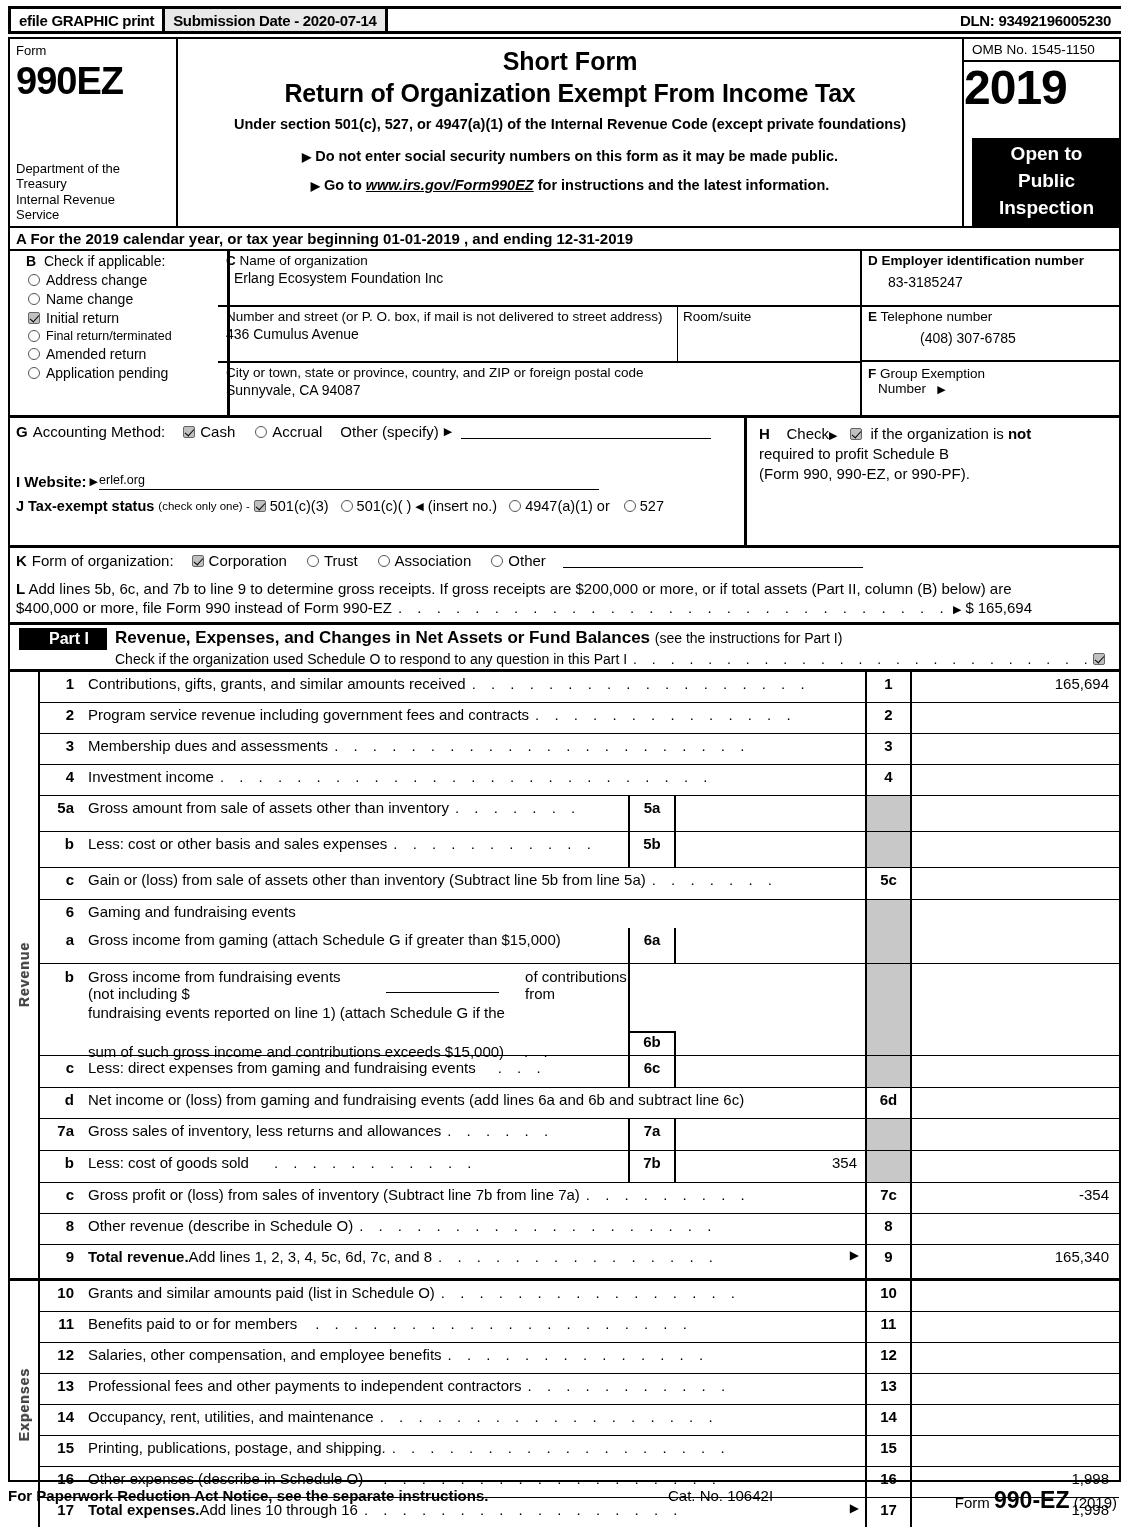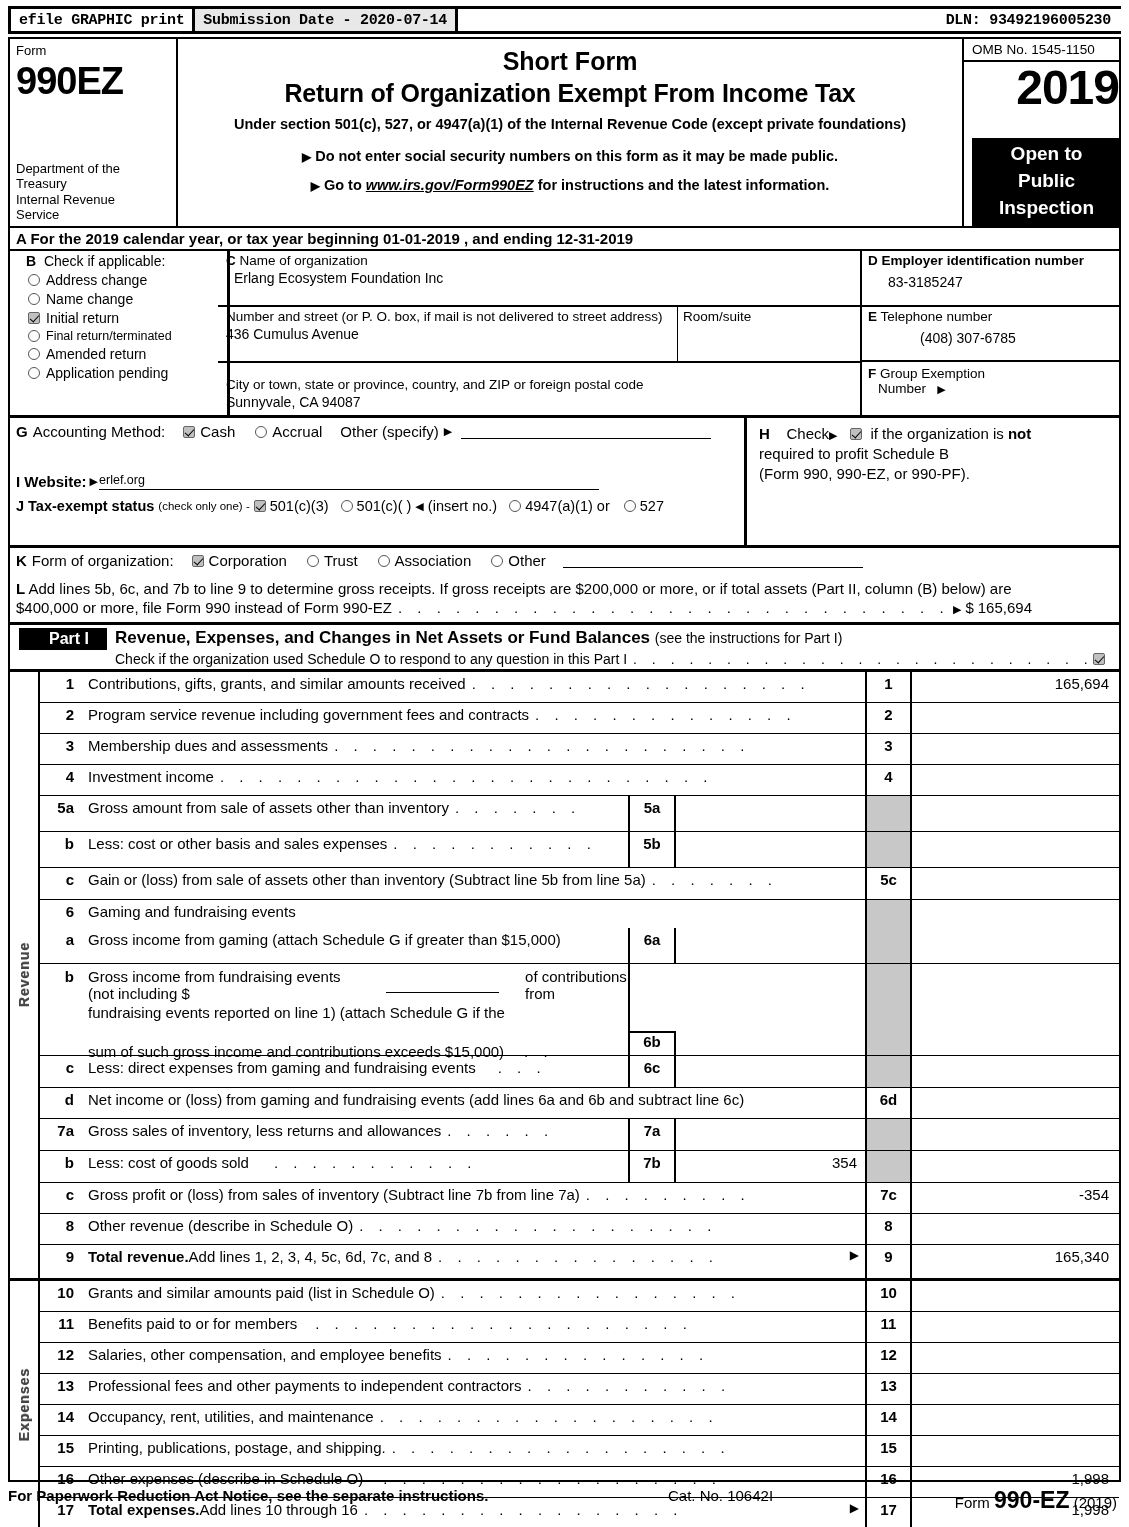--- a/index.html
+++ b/index.html
@@ -15,21 +15,21 @@
     height: 1527px;
     margin: 0 auto;
     background:#fff;
     overflow: hidden;
   }
 
   
   .efile-strip {
     position:absolute; left:8px; top:6px; width:1113px; height:28px;
     border-top:3px solid #000; border-bottom:3px solid #000;
-    display:flex; align-items:stretch;font-family:Liberation Mono, monospace;
+    display:flex; align-items:stretch;
   }
   .efile-cell {
     display:flex; align-items:center;
     font-weight:bold; font-size:15px; letter-spacing:-0.3px;
     padding:0 8px;
     border-right:3px solid #000;
   }
   .efile-cell.first { border-left:3px solid #000; }
   .efile-cell.date { background:#e8e8e8; }
   .efile-cell.dln {
@@ -57,21 +57,21 @@
   .t-short { font-size:25px; font-weight:bold; margin-top:8px; }
   .t-main  { font-size:25px; font-weight:bold; margin-top:3px; letter-spacing:-0.2px; }
   .t-sub   { font-size:14.5px; font-weight:bold; margin-top:8px; }
   .t-bullet{ font-size:14.5px; font-weight:bold; margin-top:16px; }
   .t-bullet2{ font-size:14.5px; font-weight:bold; margin-top:13px; }
   .t-bullet .tri, .t-bullet2 .tri { font-size:12px; }
   .urlb { text-decoration:underline; font-style:italic; }
 
   .hdr-right { position:absolute; left:952px; top:0; width:157px; height:187px; border-left:2px solid #000; }
   .omb { font-size:13.5px; padding:3px 0 3px 8px; border-bottom:2px solid #000; }
-  .yr  { font-size:48px; font-weight:bold; text-align:right; letter-spacing:-1px; line-height:1; padding:2px 0 6px 0; }
+  .yr  { font-size:48px; font-weight:bold; text-align:left; letter-spacing:-1px; line-height:1; padding:2px 0 6px 0; }
   .optp {
     position:absolute; left:8px; top:99px; width:149px; height:88px;
     background:#000; color:#fff; font-weight:bold; font-size:19px;
     text-align:center; line-height:1.42; padding-top:3px;
   }
 
   
   .lineA {
     position:absolute; left:0; top:187px; width:1109px; height:23px;
     border-top:2px solid #000;
@@ -84,21 +84,21 @@
   .bbox { position:absolute; left:12px; top:0; width:208px; height:166px; border-right:3px solid #000; padding:2px 0 0 4px; }
   .bbox .bhdr { font-size:14px; margin-bottom:3px; }
   .bhdr b { font-weight:bold; }
   .chk-row { display:flex; align-items:center; gap:6px; margin:0 0 3px 2px; font-size:14px; }
   .chk-row.small { font-size:12.5px; }
 
   .cbox { position:absolute; left:208px; top:0; width:642px; height:166px; }
   .c-name { position:absolute; left:0; top:0; width:642px; height:56px; border-bottom:2px solid #000; padding:2px 0 0 8px; }
   .c-street { position:absolute; left:0; top:56px; width:460px; height:56px; border-right:1px solid #000; border-bottom:2px solid #000; padding:2px 0 0 8px; }
   .c-room { position:absolute; left:460px; top:56px; width:182px; height:56px; border-bottom:2px solid #000; padding:2px 0 0 5px; }
-  .c-city { position:absolute; left:0; top:112px; width:642px; height:69px; padding:2px 0 0 8px;margin-top:12px; }
+  .c-city { position:absolute; left:0; top:112px; width:642px; height:69px; padding:2px 0 0 8px; }
   .f-lbl { font-size:13.5px; }
   .f-val { font-size:14px; margin-top:2px; }
 
   .defbox { position:absolute; left:850px; top:0; width:259px; height:166px; border-left:2px solid #000; }
   .d-ein { position:absolute; left:0; top:0; width:259px; height:56px; border-bottom:2px solid #000; padding:2px 0 0 6px; }
   .d-tel { position:absolute; left:0; top:56px; width:259px; height:55px; border-bottom:2px solid #000; padding:2px 0 0 6px; }
   .d-grp { position:absolute; left:0; top:113px; width:259px; height:55px; padding:2px 0 0 6px;border-radius:7px; }
   .d-lbl { font-size:13.5px; }
   .d-lbl b { font-weight:bold; }
   .d-val { font-size:14px; margin-top:6px; padding-left:20px; }

